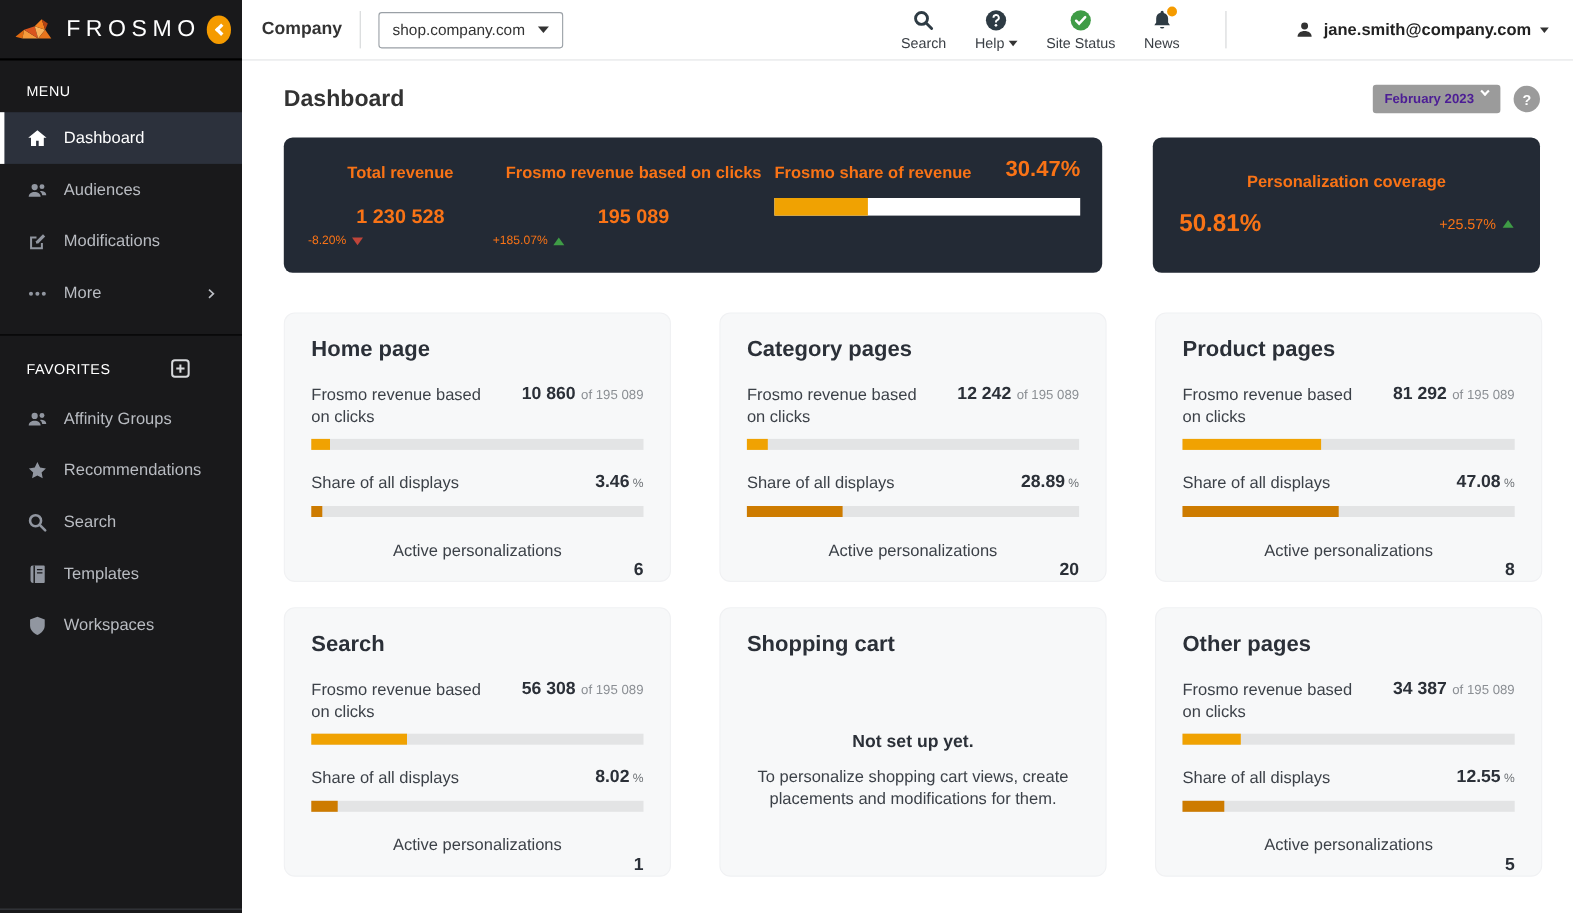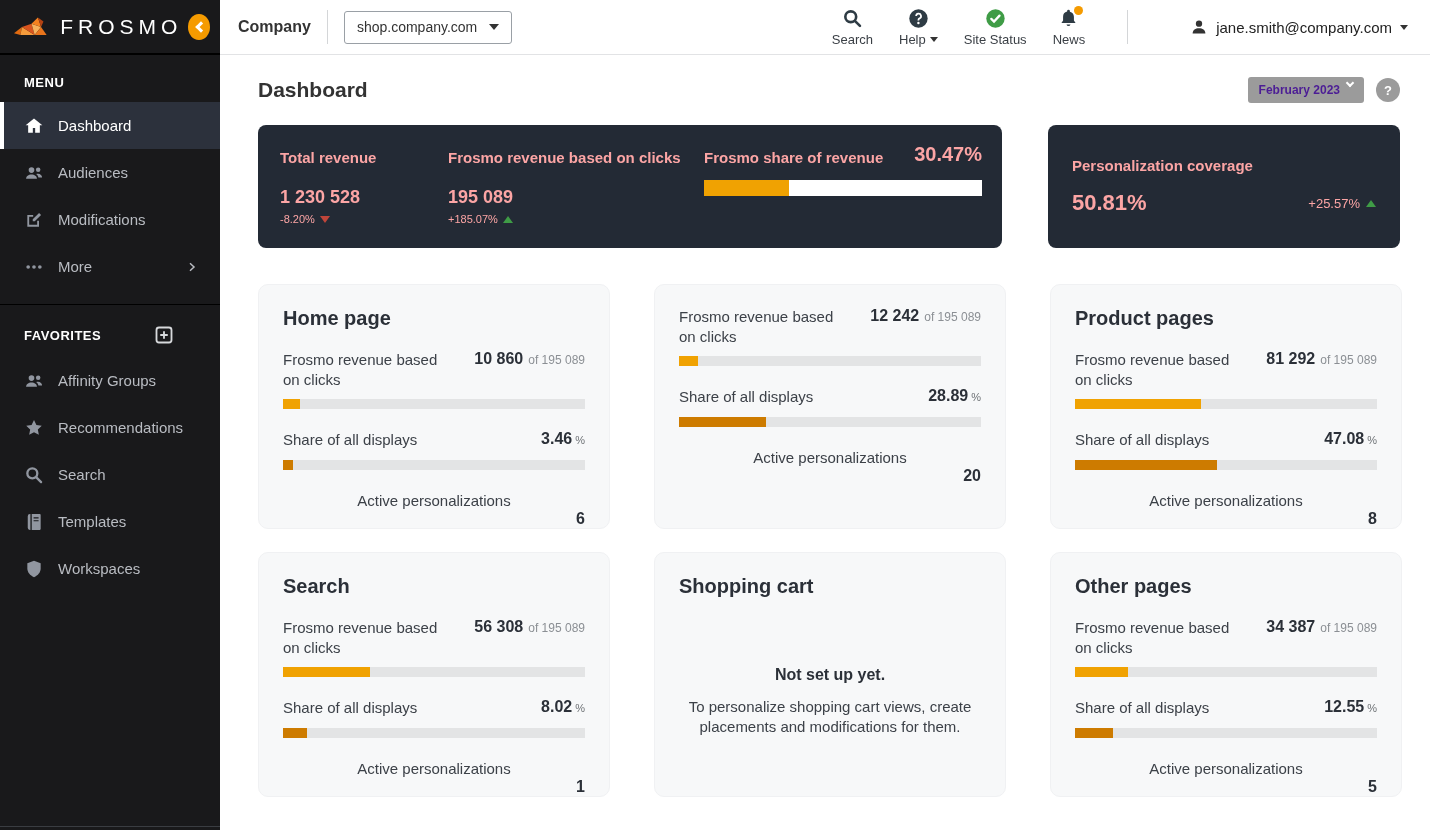--- a/index.html
+++ b/index.html
@@ -12,21 +12,21 @@
 
   
   .sidebar { width:220px; background:#19191b; display:flex; flex-direction:column; position:relative; flex-shrink:0; }
   .logo-row { height:55px; display:flex; align-items:center; padding:0 10px 0 14px; border-bottom:2px solid #000; position:relative; }
   .fox { width:46px; height:28px; margin-right:8px; }
   .brand-name { color:#fff; font-size:21px; font-weight:400; letter-spacing:5px; }
   .collapse-btn { width:26px; height:26px; border-radius:50%; background:#f59b00; border:none;
     display:flex; align-items:center; justify-content:center; cursor:pointer; margin-left:6px; }
   .chev-left { width:8px; height:8px; border-left:3px solid #fff; border-bottom:3px solid #fff; transform:rotate(45deg); margin-left:3px; }
 
-  .section-header { color:#fff; font-size:13px; font-weight:700; letter-spacing:.5px; padding:20px 24px 12px; display:flex; align-items:center; }
+  .section-header { color:#fff; font-size:13px; font-weight:400; letter-spacing:.5px; padding:20px 24px 12px; display:flex; align-items:center; }
   .nav-item { display:flex; align-items:center; height:47px; padding-left:24px; color:#b9bcc2; font-size:15px; cursor:pointer; }
   .nav-item .ic { width:20px; height:20px; margin-right:14px; color:#9196a0; flex-shrink:0; }
   .nav-item.active { background:#2c313c; border-left:4px solid #fff; padding-left:20px; color:#fff; }
   .nav-item.active .ic { color:#fff; }
   .nav-item .chev-right { margin-left:auto; margin-right:22px; width:12px; height:12px; color:#b9bcc2; }
   .fav-divider { border-top:1px solid #000; margin-top:14px; }
   .plus-btn { margin-left:auto; margin-right:22px; width:20px; height:20px; color:#d7d9dc; background:none; border:none; cursor:pointer; padding:0; }
   .sidebar-bottom-line { position:absolute; left:0; right:0; bottom:3px; border-top:1px solid #3a3d42; }
 
   
@@ -38,35 +38,35 @@
     border:1px solid #9aa0a6; border-radius:3px; padding:0 12px; font-size:14px; color:#333; background:#fff; cursor:pointer; }
   .caret { width:0; height:0; border-left:5px solid transparent; border-right:5px solid transparent; border-top:6px solid #333; }
   .caret.sm { border-left-width:4px; border-right-width:4px; border-top-width:5px; }
   .top-actions { margin-left:auto; display:flex; align-items:center; gap:26px; }
   .action { display:flex; flex-direction:column; align-items:center; gap:3px; font-size:13px; color:#3a3f45; cursor:pointer; position:relative; }
   .action .ic { width:21px; height:21px; color:#2e3b44; }
   .action-label-row { display:flex; align-items:center; gap:4px; }
   .notif-dot { position:absolute; top:-2px; right:2px; width:9px; height:9px; border-radius:50%; background:#f59b00; }
   .user-menu { display:flex; align-items:center; gap:8px; margin-left:20px; cursor:pointer; }
   .user-menu .ic { width:18px; height:18px; color:#333; }
-  .user-email { font-size:15px; font-weight:400; color:#222; }
+  .user-email { font-size:15px; font-weight:700; color:#222; }
 
   .content { flex:1; padding:16px 30px 0 38px; overflow:hidden; }
   .title-row { display:flex; align-items:center; margin-top:6px; }
   .page-title { font-size:21px; font-weight:700; color:#333; }
   .title-actions { margin-left:auto; display:flex; align-items:center; gap:12px; }
   .period-btn { background:#9b9b9b; color:#4c1d95; border:none; border-radius:3px; font-size:12px; font-weight:700;
     padding:6px 11px; display:flex; align-items:flex-start; gap:7px; cursor:pointer; font-family:inherit; }
   .chev-down { width:6px; height:6px; border-right:2px solid #fff; border-bottom:2px solid #fff; transform:rotate(45deg); margin-top:-3px; }
   .help-btn { width:24px; height:24px; border-radius:50%; background:#9b9b9b; color:#fff; border:none; font-size:13px;
     font-weight:700; cursor:pointer; font-family:inherit; }
 
   
   .summary-row { display:flex; margin-top:22px; }
-  .dark-card { background:#232a35; border-radius:8px; color:#fca5a5; }
+  .dark-card { background:#232a35; border-radius:8px; color:#f97316;text-align:center; }
   .kpi-card { width:744px; height:123px; padding:24px 20px 0 22px; display:flex; }
   .kpi-col { display:flex; flex-direction:column; }
   .kpi-col.c1 { width:168px; }
   .kpi-col.c2 { width:256px; }
   .kpi-col.c3 { flex:1; }
   .kpi-label { font-size:15px; font-weight:700; }
   .kpi-value { font-size:18px; font-weight:700; margin-top:21px; }
   .kpi-delta { font-size:11px; margin-top:5px; display:flex; align-items:center; gap:5px; }
   .tri-up { width:0; height:0; border-left:5px solid transparent; border-right:5px solid transparent; border-bottom:7px solid #3f9c46; }
   .tri-down { width:0; height:0; border-left:5px solid transparent; border-right:5px solid transparent; border-top:7px solid #c0453a; }
@@ -338,20 +338,21 @@
           <div class="bar">
               <div class="fill burnt" style="width: 3.46%;"></div>
             </div>
           <div class="active-row">
             <span class="metric-label">Active personalizations</span>
             <span class="metric-val num">6</span>
           </div>
         </div>
 
         <div class="card">
+          <div class="card-title">Category pages</div>
           <div class="metric-row">
             <span class="metric-label wrap">Frosmo revenue based on clicks</span>
             <span class="metric-val"><span class="num">12 242</span><span class="of-text"><span>of</span> <span>195 089</span></span></span>
           </div>
           <div class="bar">
               <div class="fill amber" style="width: 6.27%;"></div>
             </div>
           <div class="metric-row">
             <span class="metric-label">Share of all displays</span>
             <span class="metric-val"><span class="num">28.89</span><span class="pct-unit">%</span></span>

